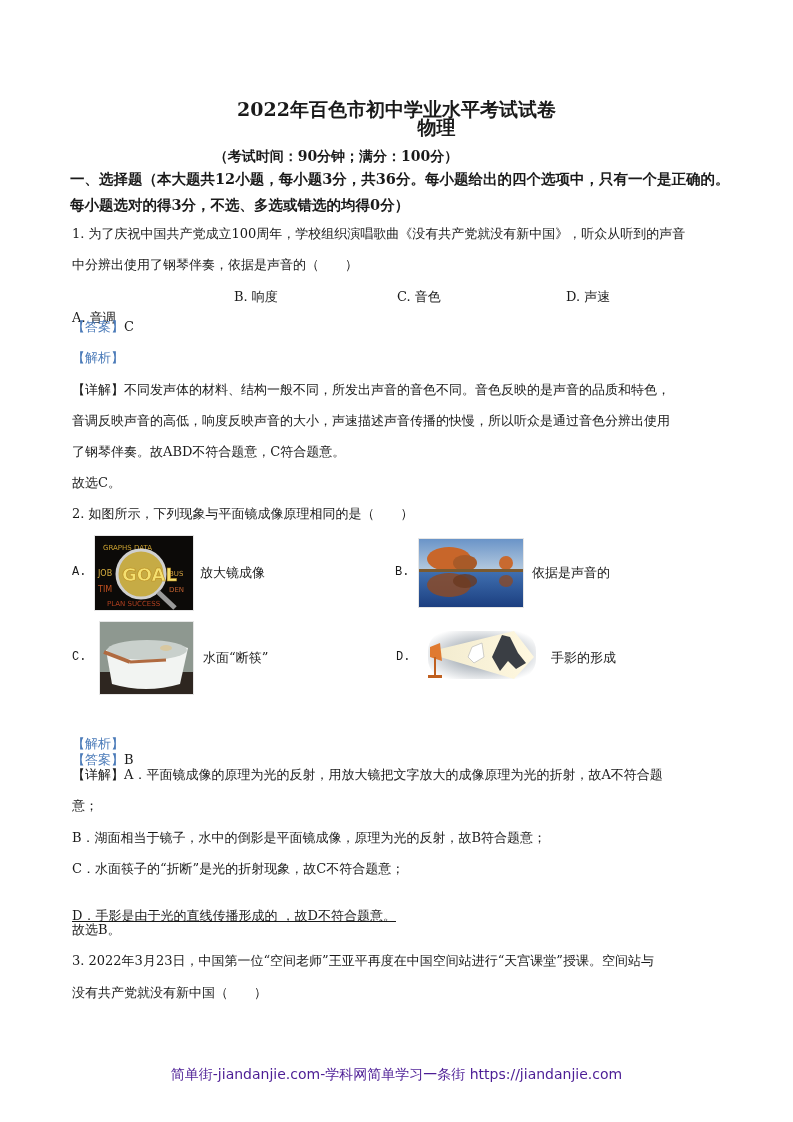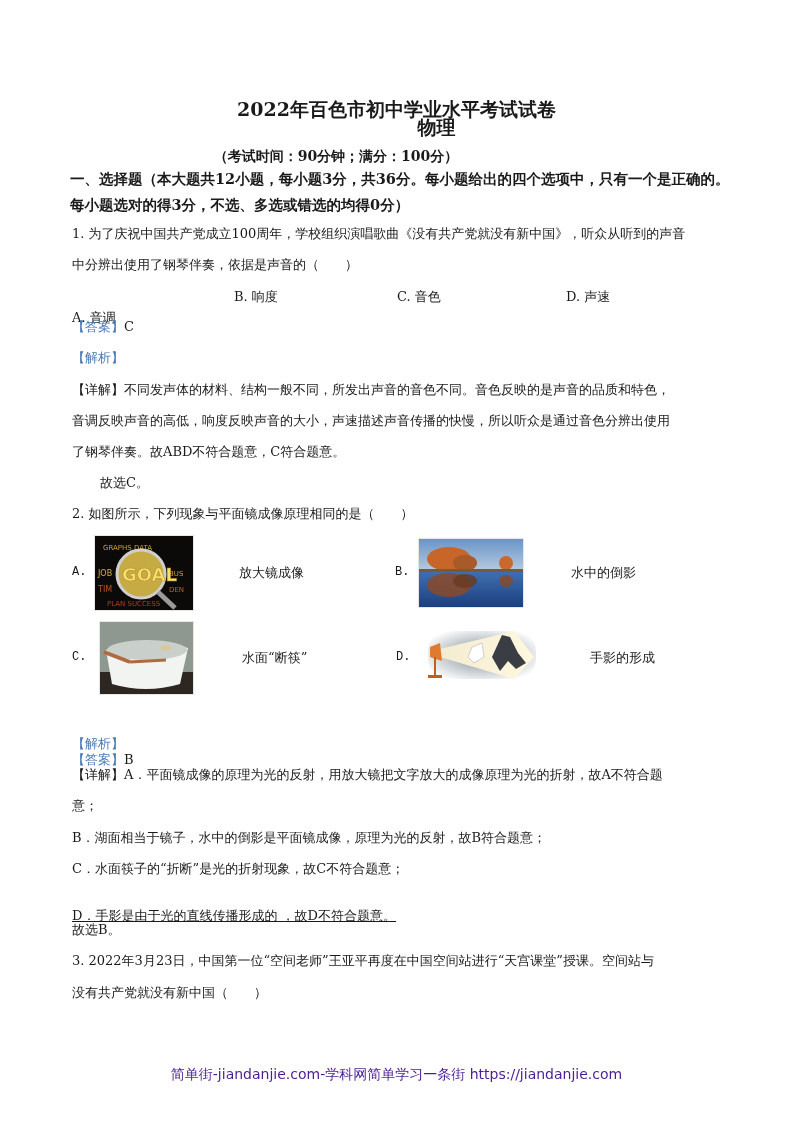--- a/index.html
+++ b/index.html
@@ -25,21 +25,21 @@
       left: 70px; width: 670px; font-weight: bold; font-size: 14.5px; line-height: 26px;
       top: 166px;
     }
     .line { left: 72px; font-size: 13px; white-space: nowrap; line-height: 16px; }
     .opt { font-size: 13px; white-space: nowrap; }
     .blue { color: #4a7ab8; }
     .img {
       border: 1px solid #e6e6e6; overflow: hidden;
     }
     .optlabel { font-size: 12px; font-family: "Liberation Mono", monospace; }
-    .caption { font-size: 13px; white-space: nowrap; margin-left: 39px; }
+    .caption { font-size: 13px; white-space: nowrap; }
     .footer {
       left: 0; width: 793px; text-align: center; top: 1066px;
       font-family: "DejaVu Sans", "Liberation Sans", sans-serif;
       font-size: 14px; color: #4c1d95;
     }
   </style>
 </head>
 <body>
 
 <div class="abs title" style="top:97px;">2022年百色市初中学业水平考试试卷</div>
@@ -55,21 +55,21 @@
 <div class="abs opt" style="left:397px; top:288px;">C. 音色</div>
 <div class="abs opt" style="left:536px; top:288px;margin-left:30px;">D. 声速</div>
 
 <div class="abs line" style="top:319px;">
   <span class="blue">【答案】</span><span>C</span>
 </div>
 <div class="abs line blue" style="top:350px;">【解析】</div>
 <div class="abs line" style="top:382px;">【详解】不同发声体的材料、结构一般不同，所发出声音的音色不同。音色反映的是声音的品质和特色，</div>
 <div class="abs line" style="top:413px;">音调反映声音的高低，响度反映声音的大小，声速描述声音传播的快慢，所以听众是通过音色分辨出使用</div>
 <div class="abs line" style="top:444px;">了钢琴伴奏。故ABD不符合题意，C符合题意。</div>
-<div class="abs line" style="top:475px;margin-left:28px;">故选C。</div>
+<div class="abs line" style="top:475px;">故选C。</div>
 
 <div class="abs line" style="top:506px;">2. 如图所示，下列现象与平面镜成像原理相同的是（　　）</div>
 
 <div class="abs optlabel" style="left:72px; top:565px;">A.</div>
 <div class="abs img" style="left:94px; top:535px; width:98px; height:74px; background:#7dd3fc;">
   <svg width="98" height="74" viewBox="0 0 98 74">
     <rect width="98" height="74" fill="#0c0a08"></rect>
     <text x="8" y="14" font-size="7" fill="#c9a030" font-family="DejaVu Sans, sans-serif">GRAPHS DATA</text>
     <text x="3" y="40" font-size="8" fill="#d9b040" font-family="DejaVu Sans, sans-serif">JOB</text>
     <text x="3" y="56" font-size="8" fill="#c05020" font-family="DejaVu Sans, sans-serif">TIM</text>
@@ -100,21 +100,21 @@
     <rect y="33" width="104" height="35" fill="url(#water)"></rect>
     <ellipse cx="30" cy="20" rx="22" ry="12" fill="#c8662a"></ellipse>
     <ellipse cx="46" cy="24" rx="12" ry="8" fill="#a85a28"></ellipse>
     <ellipse cx="87" cy="24" rx="7" ry="7" fill="#c86a30"></ellipse>
     <rect x="0" y="30" width="104" height="3" fill="#7a5a30"></rect>
     <ellipse cx="30" cy="46" rx="22" ry="12" fill="#8a4a28" opacity="0.85"></ellipse>
     <ellipse cx="46" cy="42" rx="12" ry="7" fill="#6a3a20" opacity="0.8"></ellipse>
     <ellipse cx="87" cy="42" rx="7" ry="6" fill="#8a4a28" opacity="0.8"></ellipse>
   </svg>
 </div>
-<div class="abs caption" style="left:532px; top:564px;">水中的倒影</div>
+<div class="abs caption" style="left:532px; top:564px;">依据是声音的</div>
 
 <div class="abs optlabel" style="left:72px; top:650px;">C.</div>
 <div class="abs img" style="left:99px; top:621px; width:93px; height:72px;">
   <svg width="93" height="72" viewBox="0 0 93 72">
     <rect width="93" height="72" fill="#8e9890"></rect>
     <rect y="50" width="93" height="22" fill="#2e2620"></rect>
     <path d="M6 28 Q46 14 88 26 L80 62 Q46 72 12 62 Z" fill="#f2f4f2"></path>
     <ellipse cx="47" cy="28" rx="40" ry="10" fill="#c9d0cc"></ellipse>
     <line x1="4" y1="30" x2="30" y2="40" stroke="#b06a40" stroke-width="4"></line>
     <line x1="30" y1="40" x2="66" y2="38" stroke="#b06a40" stroke-width="3"></line>

